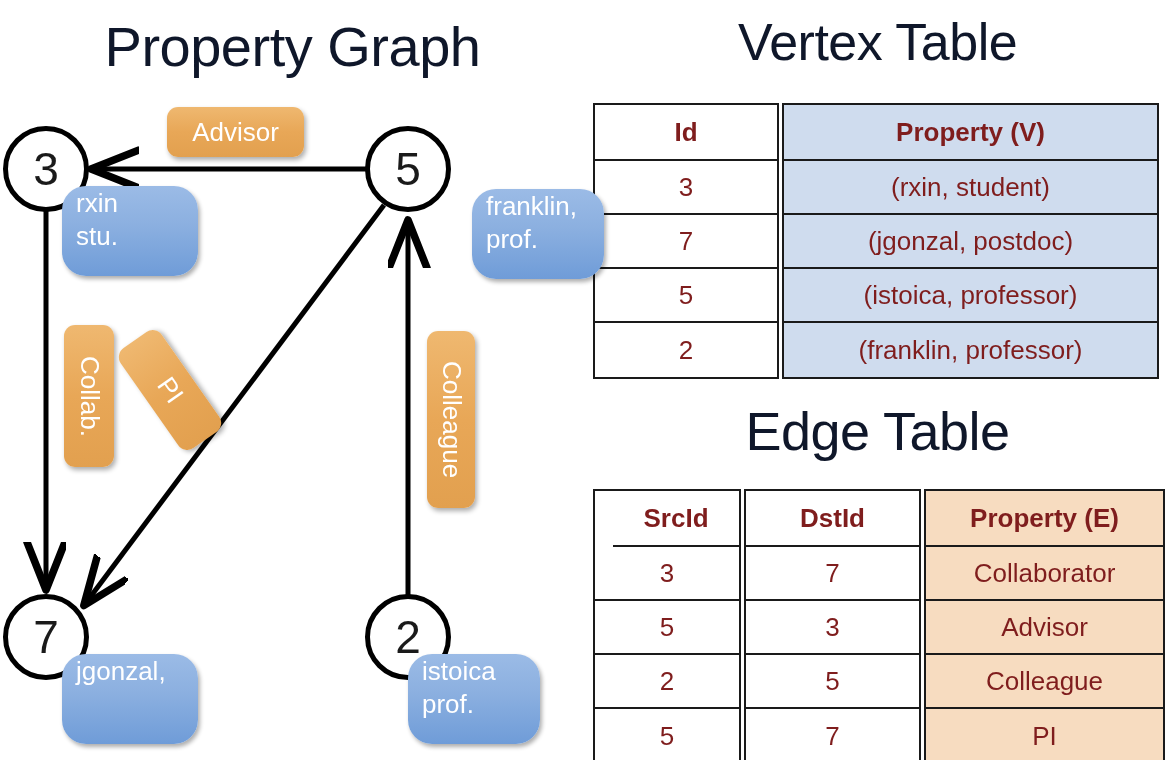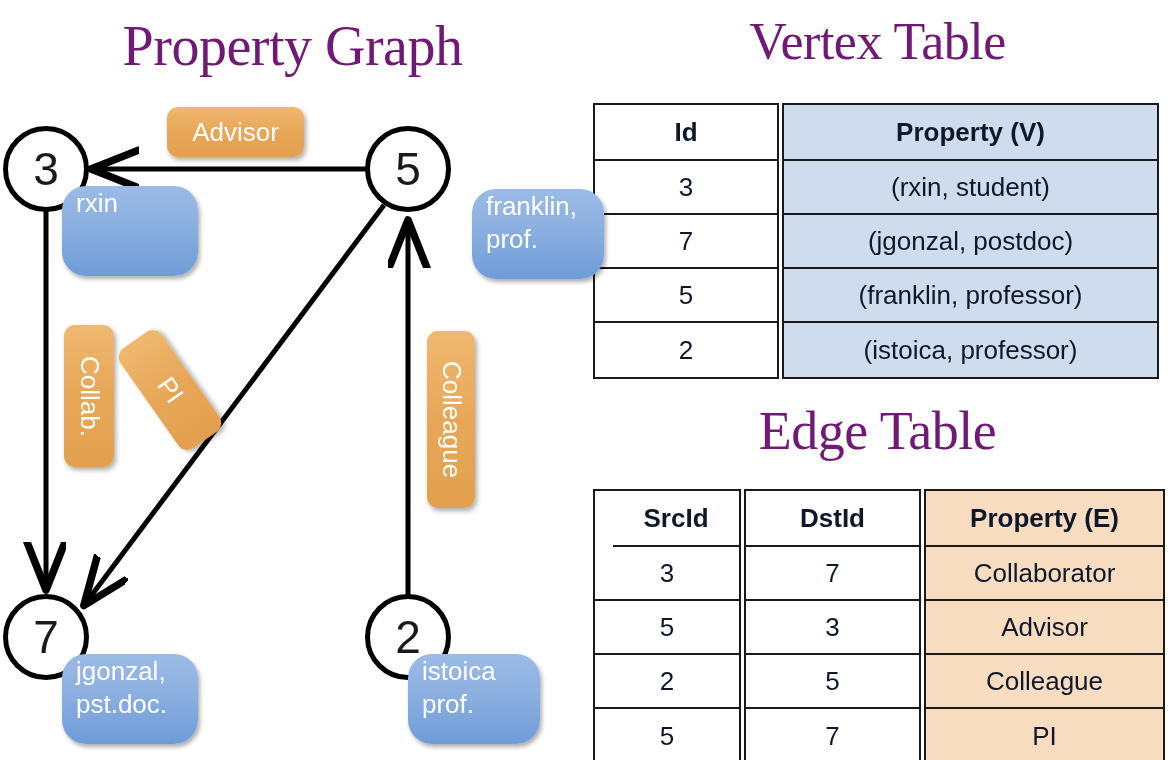--- a/index.html
+++ b/index.html
@@ -3,23 +3,23 @@
 <meta charset="utf-8">
 <style>
   html,body{margin:0;padding:0;background:#ffffff;}
   body{
     width:1170px;height:760px;position:relative;overflow:hidden;
     font-family:"Liberation Sans", sans-serif;
     color:#000;
   }
   .title{
     position:absolute;
-    font-family:Liberation Serif, serif;
+    font-family:Liberation Sans, sans-serif;
     font-weight:300;
-    color:#701a75;
+    color:#0f172a;
     white-space:nowrap;
     letter-spacing:-0.5px;
   }
   #title-property-graph{ left:0; top:14px; width:585px; text-align:center; font-size:56px; }
   #title-vertex-table { left:585px; top:12px; width:585px; text-align:center; font-size:52px; }
   #title-edge-table   { left:585px; top:400px; width:585px; text-align:center; font-size:54px; }
 
   
   #graph-panel{ position:absolute; left:0; top:0; width:585px; height:760px; }
   #graph-edges{ position:absolute; left:0; top:0; width:585px; height:760px; }
@@ -63,21 +63,21 @@
   .vert-text{ writing-mode:vertical-rl; text-orientation:mixed; }
 
   
   .tbl{ position:absolute; display:flex; }
   .col{ display:flex; flex-direction:column; border:2px solid #1a1a1a; box-sizing:border-box; }
   .col + .col{ margin-left:3px; }
   .cell{
     display:flex; align-items:center; justify-content:center;
     border-bottom:2px solid #1a1a1a;
     box-sizing:border-box;
-    font-size:26px; font-weight:300; color:#0f172a;
+    font-size:26px; font-weight:300; color:#7f1d1d;
     white-space:nowrap;
   }
   .cell:last-child{ border-bottom:none; }
   .cell.hdr{ font-weight:700; }
   .c-white{ background:#ffffff; }
   .c-blue { background:#cfdcee; }
   .c-orng { background:#f7dcc0; }
 </style>
 </head>
 <body>
@@ -112,28 +112,28 @@
   </div>
   <div class="node" style="left:3px;  top:594px; width:86px; height:86px;">
     <span>7</span>
   </div>
   <div class="node" style="left:365px;top:594px; width:86px; height:86px;">
     <span>2</span>
   </div>
 
   <div class="prop-box" style="left:62px; top:186px; width:136px; height:90px;">
     <div>rxin</div>
+    <div>stu.</div>
   </div>
   <div class="prop-box" style="left:424px; top:189px; width:132px; height:90px;margin-left:48px;">
     <div>franklin,</div>
     <div>prof.</div>
   </div>
   <div class="prop-box" style="left:62px; top:654px; width:136px; height:90px;">
     <div>jgonzal,</div>
-    <div>pst.doc.</div>
   </div>
   <div class="prop-box" style="left:408px; top:654px; width:132px; height:90px;">
     <div>istoica</div>
     <div>prof.</div>
   </div>
 
   <div class="edge-label" style="left:167px; top:107px; width:137px; height:50px;">
     <span>Advisor</span>
   </div>
 
@@ -155,22 +155,22 @@
     <div class="cell hdr c-white" style="height:56px;">Id</div>
     <div class="cell c-white" style="height:54px;">3</div>
     <div class="cell c-white" style="height:54px;">7</div>
     <div class="cell c-white" style="height:54px;">5</div>
     <div class="cell c-white" style="height:54px;">2</div>
   </div>
   <div class="col" style="width:377px;">
     <div class="cell hdr c-blue" style="height:56px;">Property (V)</div>
     <div class="cell c-blue" style="height:54px;">(rxin, student)</div>
     <div class="cell c-blue" style="height:54px;">(jgonzal, postdoc)</div>
+    <div class="cell c-blue" style="height:54px;">(istoica, professor)</div>
     <div class="cell c-blue" style="height:54px;">(franklin, professor)</div>
-    <div class="cell c-blue" style="height:54px;">(istoica, professor)</div>
   </div>
 </div>
 
 <div class="tbl" id="edge-table" style="left:593px; top:489px;">
   <div class="col" style="width:148px;">
     <div class="cell hdr c-white" style="height:56px;margin-left:18px;">SrcId</div>
     <div class="cell c-white" style="height:54px;">3</div>
     <div class="cell c-white" style="height:54px;">5</div>
     <div class="cell c-white" style="height:54px;">2</div>
     <div class="cell c-white" style="height:54px;">5</div>

